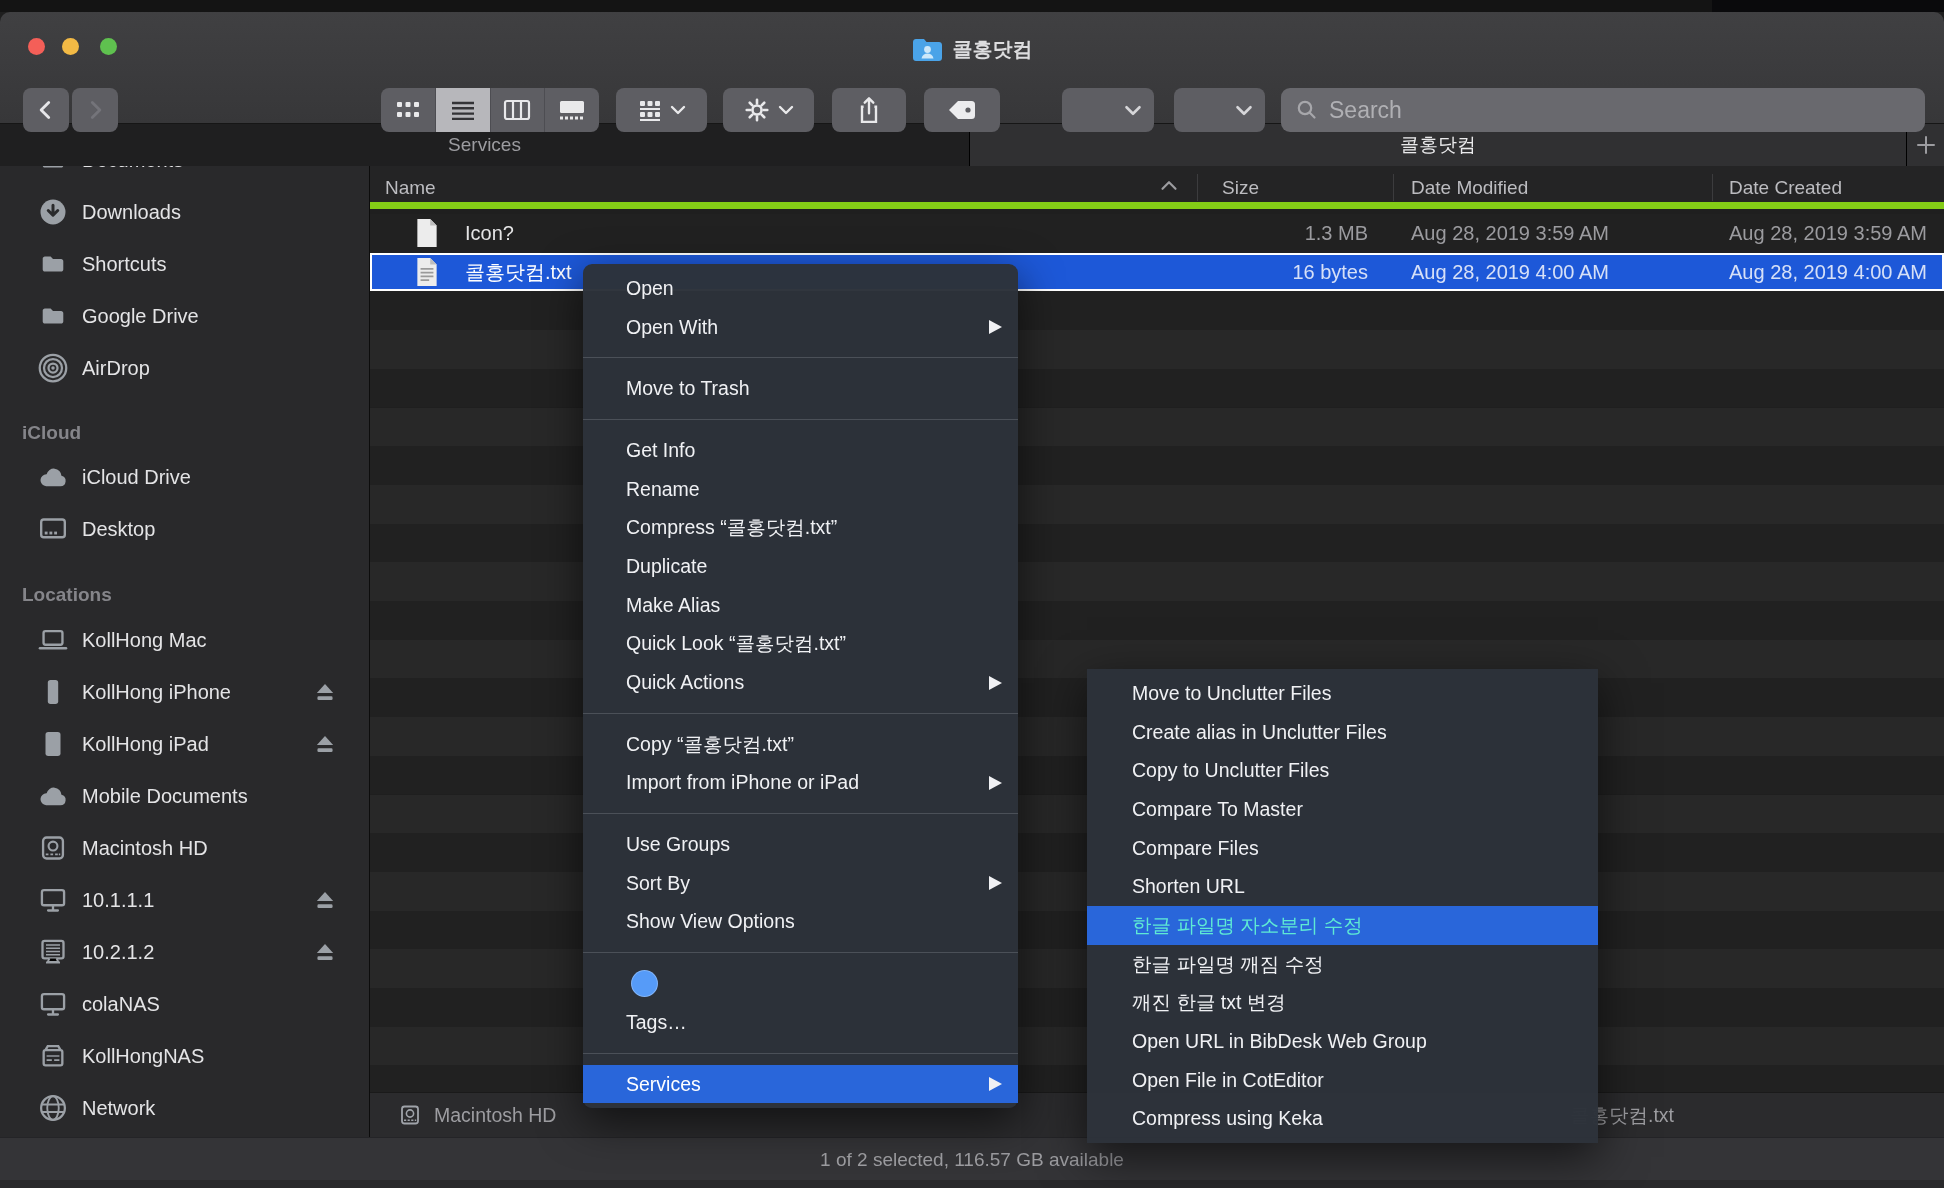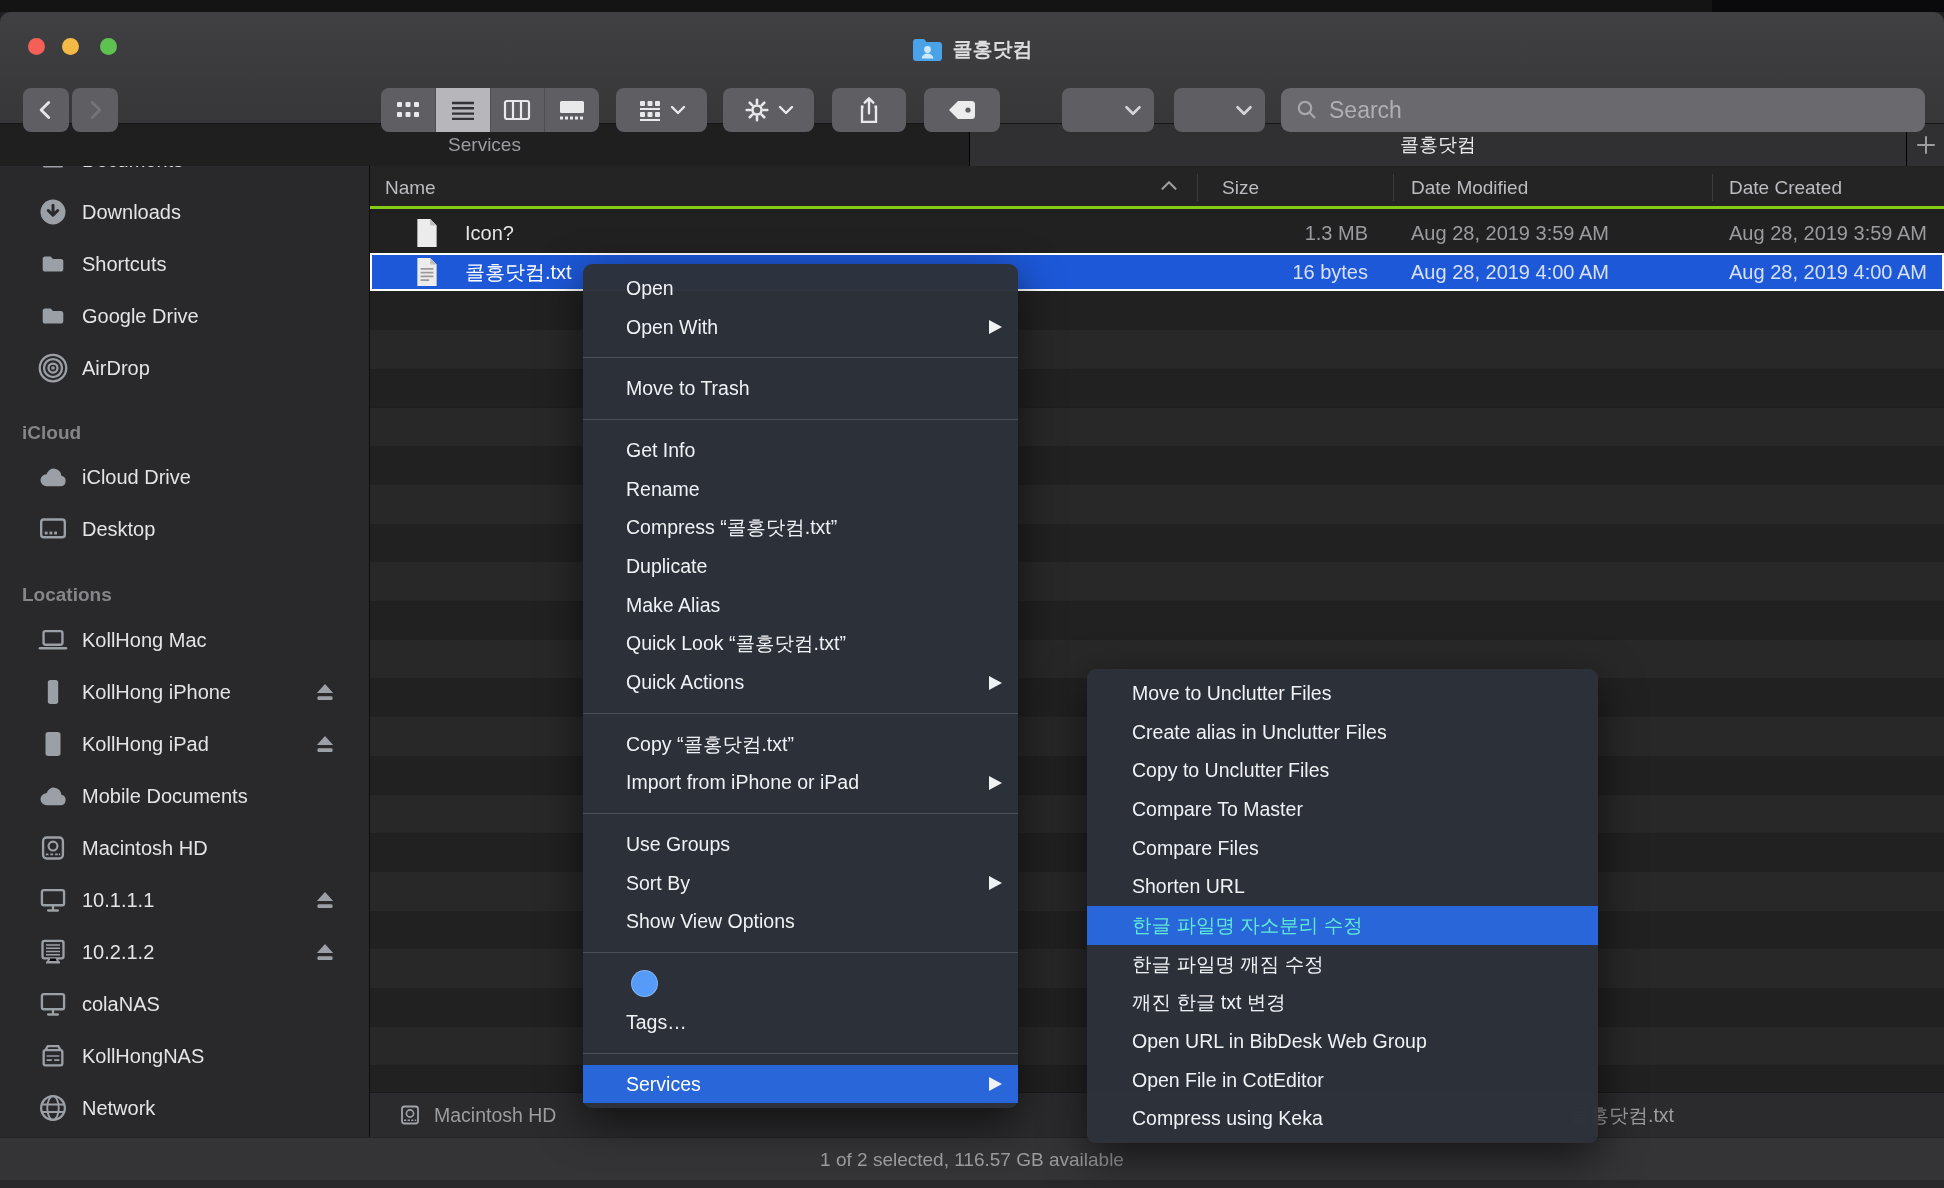--- a/index.html
+++ b/index.html
@@ -47,21 +47,21 @@
 
   
   #sidebar{position:absolute;left:0;top:166px;width:370px;height:971px;background:#29292b;border-right:1px solid #0c0c0c;overflow:hidden;z-index:2;padding-left:43px;}
   .sb-item{position:absolute;left:0;width:100%;height:40px;}
   .sb-icon{position:absolute;left:36px;top:50%;transform:translateY(-50%);width:34px;height:32px;color:#9ba0a6;display:flex;align-items:center;justify-content:center;}
   .sb-text{position:absolute;left:82px;top:50%;transform:translateY(-50%);font-size:20px;color:#e4e4e6;white-space:nowrap;}
   .sb-eject{position:absolute;left:312px;top:50%;transform:translateY(-50%);width:26px;height:24px;color:#9ba0a6;}
   .sb-label{position:absolute;left:22px;font-size:19px;font-weight:700;color:#85858a;transform:translateY(-50%);}
 
   
-  #header{position:absolute;left:370px;top:166px;right:0;height:43px;background:#242425;border-bottom:3px solid #84cc16;z-index:2;}
+  #header{position:absolute;left:370px;top:166px;right:0;height:43px;background:#242425;border-bottom:7px solid #84cc16;z-index:2;}
   .hcell{position:absolute;top:0;line-height:43px;font-size:19px;color:#bcbcc0;white-space:nowrap;}
   #h-name{left:15px;}
   #h-size{left:852px;}
   #h-mod{left:1041px;}
   #h-created{left:1359px;}
   .hdiv{position:absolute;top:8px;width:1px;height:27px;background:#3c3c3e;}
   #sortchev{position:absolute;left:790px;top:13px;color:#9c9ca0;}
 
   
   #rows{position:absolute;left:370px;top:214px;right:0;height:878px;overflow:hidden;z-index:1;}
@@ -91,21 +91,21 @@
   #ctxmenu{position:absolute;left:583px;top:264px;width:435px;background:rgba(45,50,58,0.98);border-radius:9px;padding:5px 0;z-index:30;box-shadow:0 14px 44px rgba(0,0,0,0.6);}
   .mi{height:38.7px;display:flex;align-items:center;padding-left:43px;font-size:19.5px;color:#f0f1f4;position:relative;white-space:nowrap;}
   .mi.hl{background:#2966da;color:#fff;}
   .mi-arrow{position:absolute;right:16px;top:50%;transform:translateY(-50%);width:0;height:0;border-left:13px solid #f0f1f4;border-top:7.5px solid transparent;border-bottom:7.5px solid transparent;}
   .msep{height:23px;position:relative;}
   .msep::after{content:"";position:absolute;left:0;right:0;top:11px;height:1px;background:#4b5058;}
   .mtag{height:38.7px;display:flex;align-items:center;padding-left:48px;}
   .tagdot{width:27px;height:27px;border-radius:50%;border:1px solid rgba(255,255,255,0.25);}
 
   
-  #submenu{position:absolute;left:1087px;top:669px;width:511px;background:rgba(45,50,58,0.98);border-radius:9px;padding:5px 0;z-index:40;box-shadow:0 14px 44px rgba(0,0,0,0.6);}
+  #submenu{position:absolute;left:1087px;top:669px;width:511px;background:rgba(45,50,58,0.98);border-radius:0;padding:5px 0;z-index:40;box-shadow:0 14px 44px rgba(0,0,0,0.6);}
   .smi{height:38.7px;display:flex;align-items:center;padding-left:45px;font-size:19.5px;color:#f0f1f4;white-space:nowrap;}
   .smi.hl{background:#2966da;color:#5eead4;}
 
   svg{display:block;}
 </style>
 </head>
 <body>
 
 <div class="screen">
 

